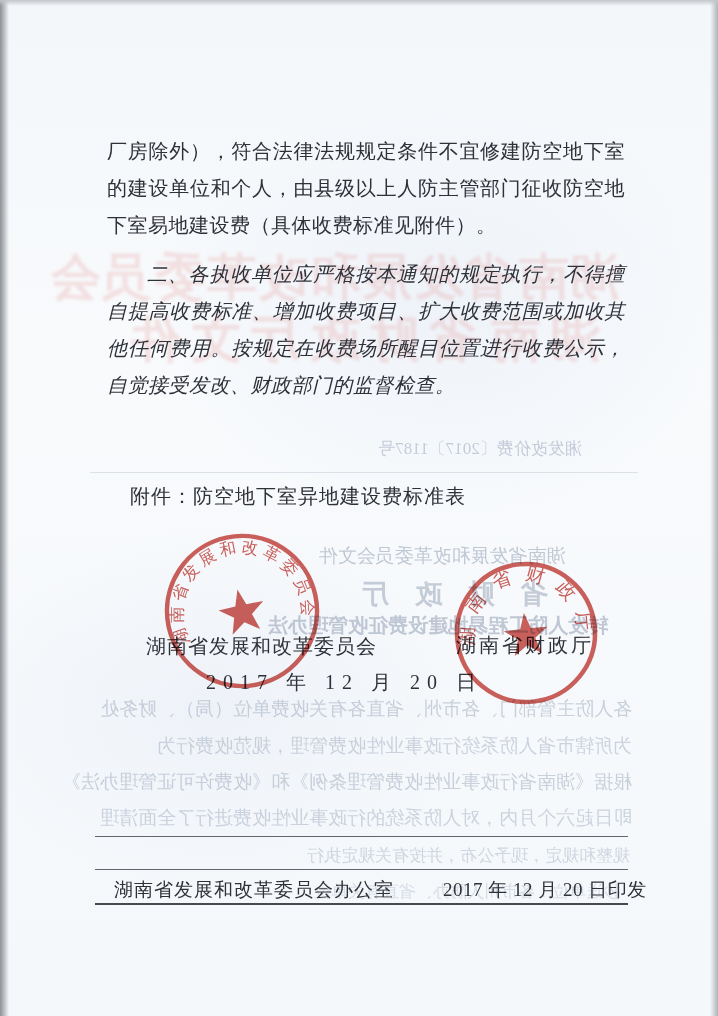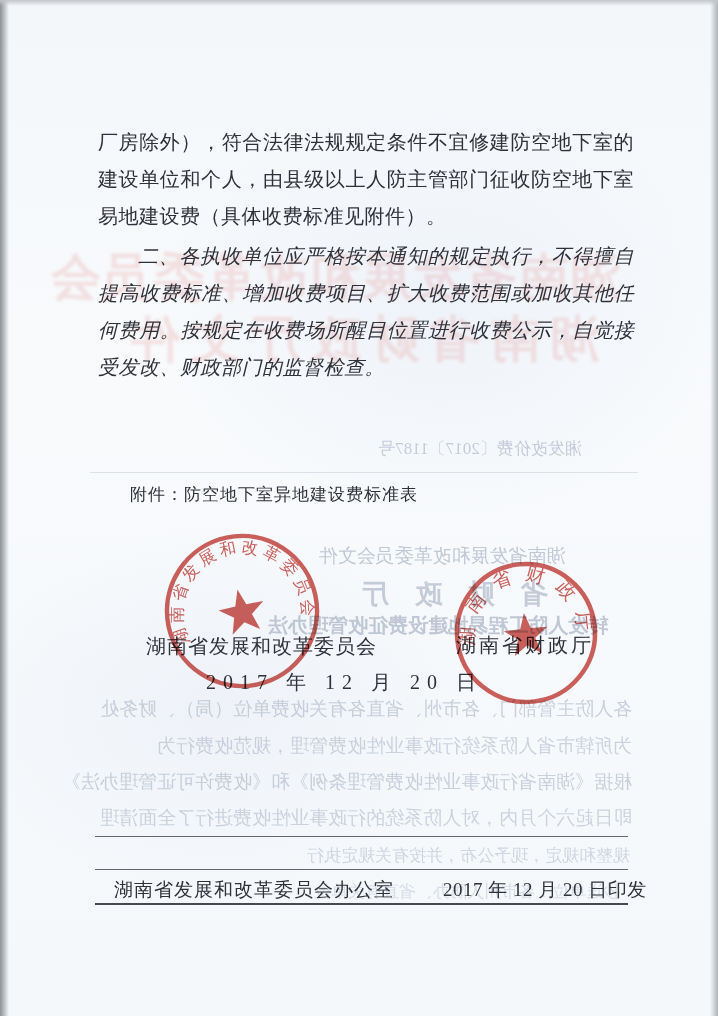--- a/index.html
+++ b/index.html
@@ -15,24 +15,24 @@
   .edge-left{position:absolute;left:0;top:0;width:9px;height:1016px;
     background:linear-gradient(to right,#8d9296,#b9bdc1 45%,rgba(200,204,208,0));}
   .edge-right{position:absolute;right:0;top:0;width:8px;height:1016px;
     background:linear-gradient(to left,#aeb3b7,rgba(210,214,218,0));}
   .edge-top{position:absolute;left:0;top:0;width:718px;height:6px;
     background:linear-gradient(to bottom,#c2c6ca,rgba(220,224,228,0));}
 
   
   .body-text{position:absolute;left:95px;top:121px;width:542px;
     font-size:20px;line-height:37px;text-align:justify;letter-spacing:.5px;}
-  .body-text p{margin:3px;}
+  .body-text p{margin:12px;}
   .body-text p.indent{text-indent:2em;font-style:italic;}
 
-  .attachment{position:absolute;left:130px;top:483px;font-size:17px;letter-spacing:1px;text-align:center;}
+  .attachment{position:absolute;left:130px;top:483px;font-size:20px;letter-spacing:1px;text-align:center;}
 
   .sig-left{position:absolute;left:146px;top:633px;font-size:20px;letter-spacing:1px;}
   .sig-right{position:absolute;left:456px;top:632px;font-size:20px;letter-spacing:3px;}
   .sig-date{position:absolute;left:206px;top:669px;font-size:20px;letter-spacing:7px;}
 
   
   .rule{position:absolute;left:95px;width:533px;height:1px;background:#63676d;}
   .rule.r1{top:836px;}
   .rule.r2{top:869px;}
   .rule.r3{top:903px;height:2px;background:#474b51;}

